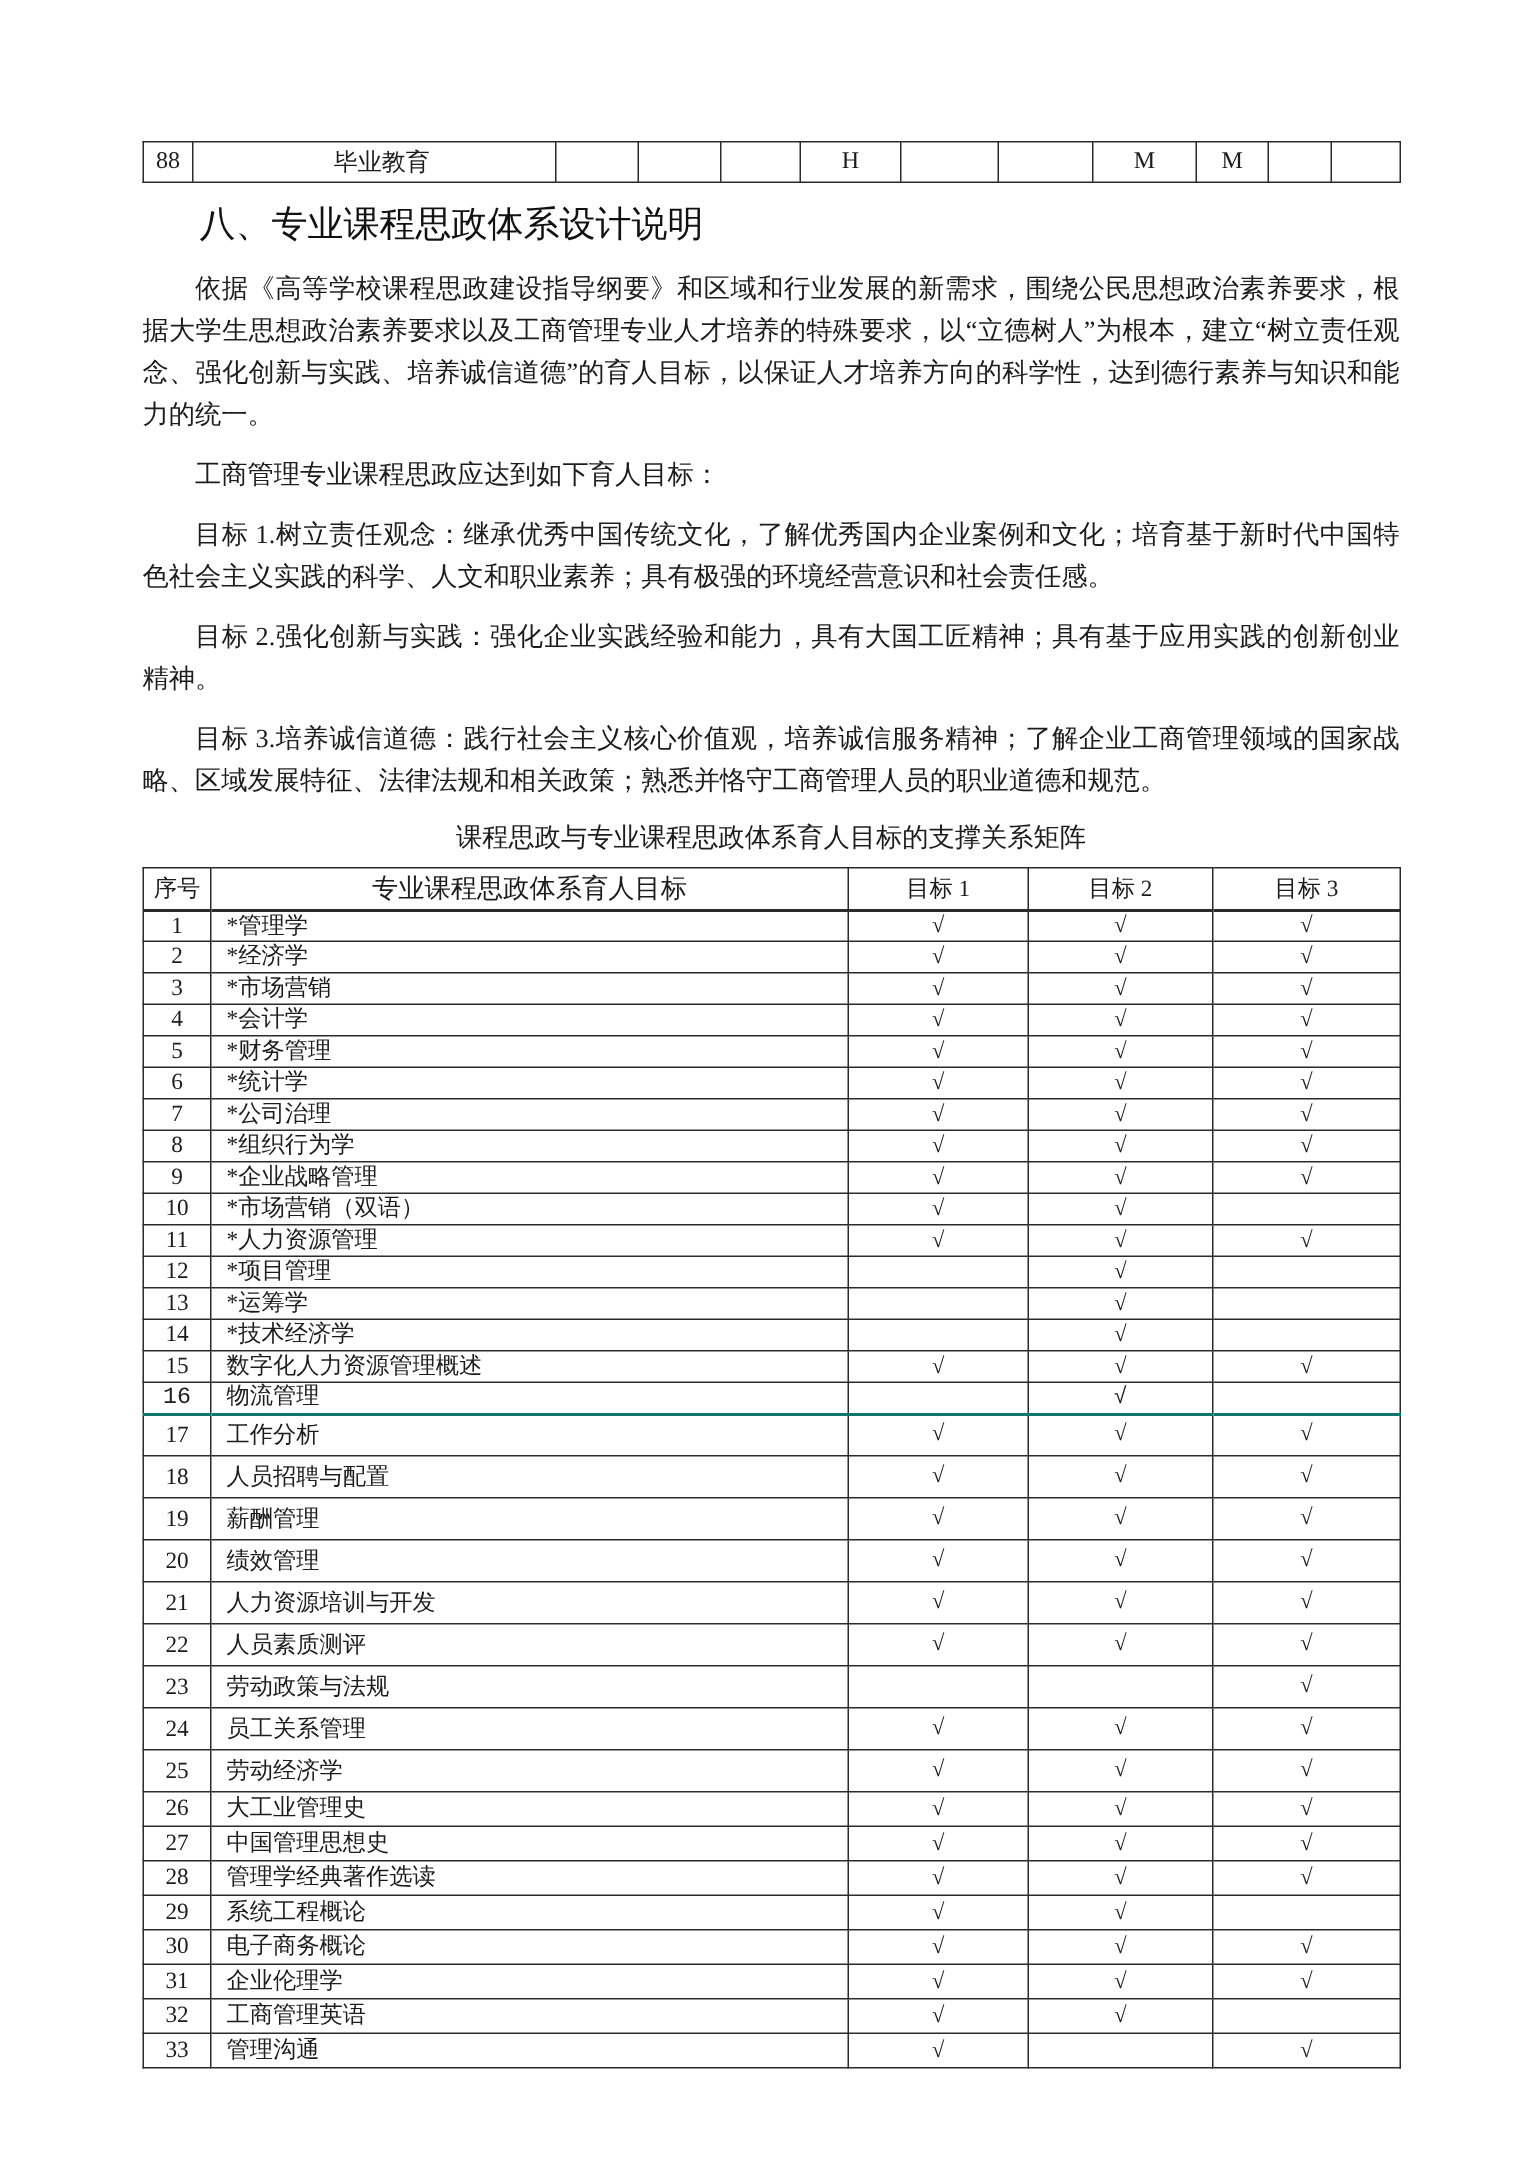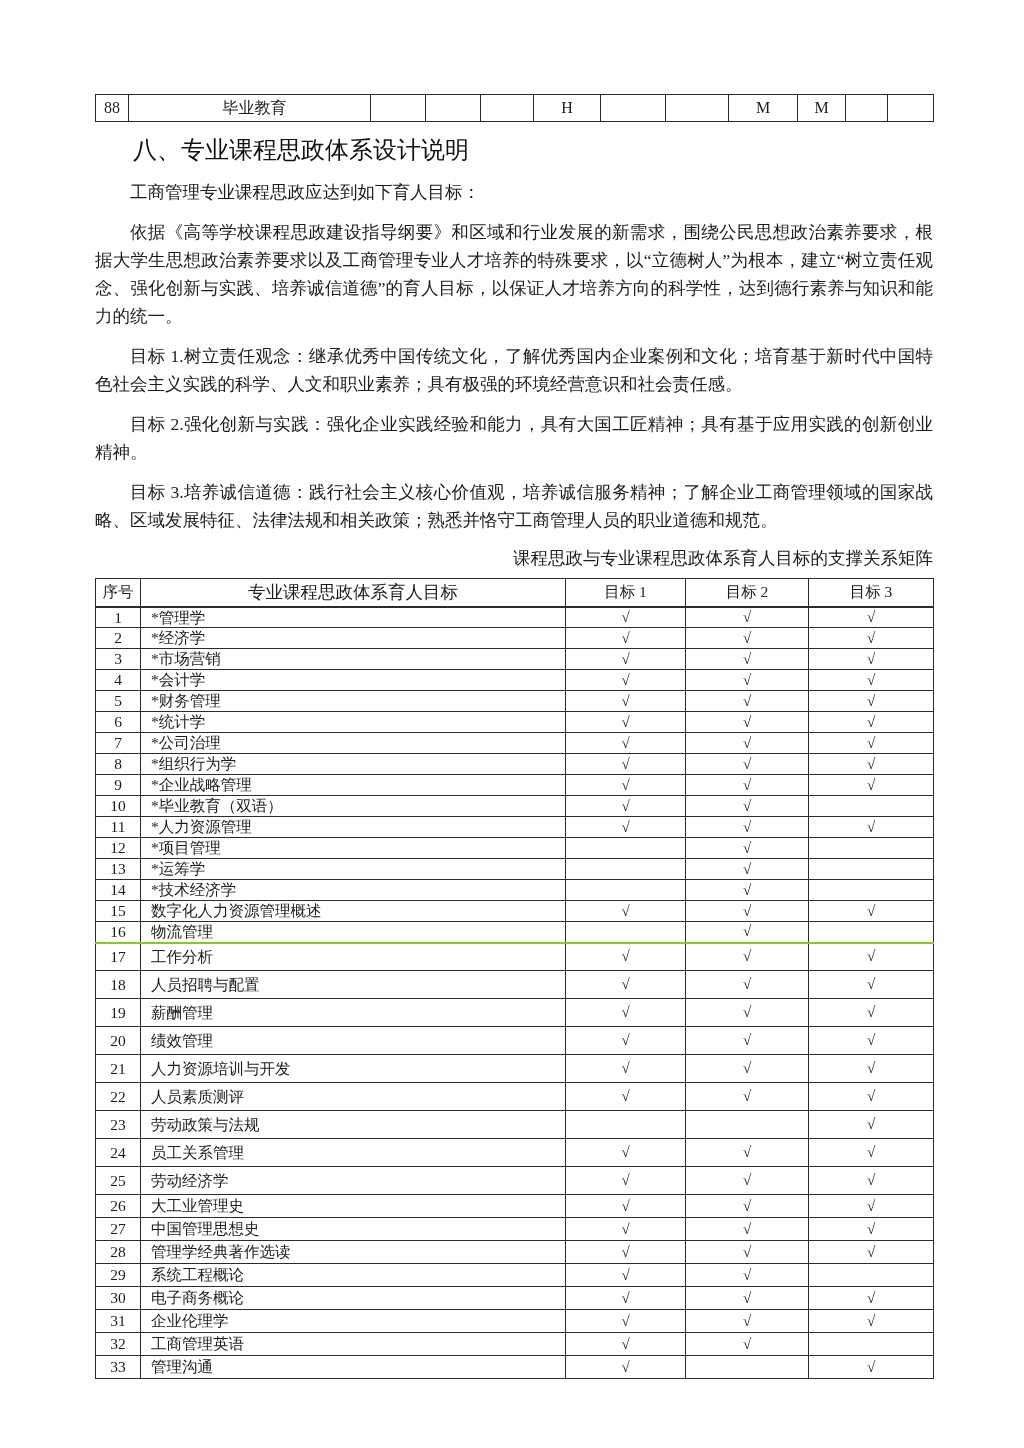--- a/index.html
+++ b/index.html
@@ -32,37 +32,37 @@
   
   .paras { margin-top: 15px; }
   .paras p {
     font-size: 17.5px; line-height: 28px;
     text-align: justify; text-indent: 2em;
     margin-bottom: 12px;
   }
 
   
   .caption {
-    text-align: right; font-size: 17.5px; line-height: 24px;
+    text-align: center; font-size: 17.5px; line-height: 24px;
     margin-top: 0; margin-bottom: 8px;
   }
 
   
   .matrix th { font-weight: normal; height: 28px; text-align: center; border-bottom: 2px solid #2b2b2b; }
   .matrix .h-num { font-size: 15.5px; }
   .matrix .h-name { font-size: 17.5px; }
   .matrix .h-goal { font-size: 15.5px; }
   .matrix td { font-size: 15.5px; line-height: 1; }
   .matrix .c-num { text-align: center; }
   .matrix .c-name { text-align: left; padding-left: 10px; }
   .matrix .c-goal { text-align: center; font-size: 15px; }
   .r-short td { height: 21px; }
   .r-tall  td { height: 28px; margin-top: 13px; }
   .r-mid   td { height: 23px; }
-  .r-divider td { border-bottom: 2px solid #84cc16; }
+  .r-divider td { border-bottom: 2px solid #0f766e; font-family: Liberation Mono, monospace; }
 </style>
 </head>
 <body>
 
 <div class="page">
   <div class="content">
 
     <table class="top-table">
       <colgroup>
         <col style="width:33px">
@@ -92,22 +92,22 @@
           <td>M</td>
           <td></td>
           <td></td>
         </tr>
       </tbody>
     </table>
 
     <div class="heading">八、专业课程思政体系设计说明</div>
 
     <div class="paras">
+      <p>依据《高等学校课程思政建设指导纲要》和区域和行业发展的新需求，围绕公民思想政治素养要求，根据大学生思想政治素养要求以及工商管理专业人才培养的特殊要求，以“立德树人”为根本，建立“树立责任观念、强化创新与实践、培养诚信道德”的育人目标，以保证人才培养方向的科学性，达到德行素养与知识和能力的统一。</p>
       <p>工商管理专业课程思政应达到如下育人目标：</p>
-      <p>依据《高等学校课程思政建设指导纲要》和区域和行业发展的新需求，围绕公民思想政治素养要求，根据大学生思想政治素养要求以及工商管理专业人才培养的特殊要求，以“立德树人”为根本，建立“树立责任观念、强化创新与实践、培养诚信道德”的育人目标，以保证人才培养方向的科学性，达到德行素养与知识和能力的统一。</p>
       <p>目标 1.树立责任观念：继承优秀中国传统文化，了解优秀国内企业案例和文化；培育基于新时代中国特色社会主义实践的科学、人文和职业素养；具有极强的环境经营意识和社会责任感。</p>
       <p>目标 2.强化创新与实践：强化企业实践经验和能力，具有大国工匠精神；具有基于应用实践的创新创业精神。</p>
       <p>目标 3.培养诚信道德：践行社会主义核心价值观，培养诚信服务精神；了解企业工商管理领域的国家战略、区域发展特征、法律法规和相关政策；熟悉并恪守工商管理人员的职业道德和规范。</p>
     </div>
 
     <div class="caption">课程思政与专业课程思政体系育人目标的支撑关系矩阵</div>
 
     <table class="matrix">
       <colgroup>
         <col style="width:45px">
@@ -184,21 +184,21 @@
           </tr>
           <tr class="r-short">
             <td class="c-num">9</td>
             <td class="c-name">*企业战略管理</td>
             <td class="c-goal">√</td>
             <td class="c-goal">√</td>
             <td class="c-goal">√</td>
           </tr>
           <tr class="r-short">
             <td class="c-num">10</td>
-            <td class="c-name">*毕业教育（双语）</td>
+            <td class="c-name">*市场营销（双语）</td>
             <td class="c-goal">√</td>
             <td class="c-goal">√</td>
             <td class="c-goal"></td>
           </tr>
           <tr class="r-short">
             <td class="c-num">11</td>
             <td class="c-name">*人力资源管理</td>
             <td class="c-goal">√</td>
             <td class="c-goal">√</td>
             <td class="c-goal">√</td>

